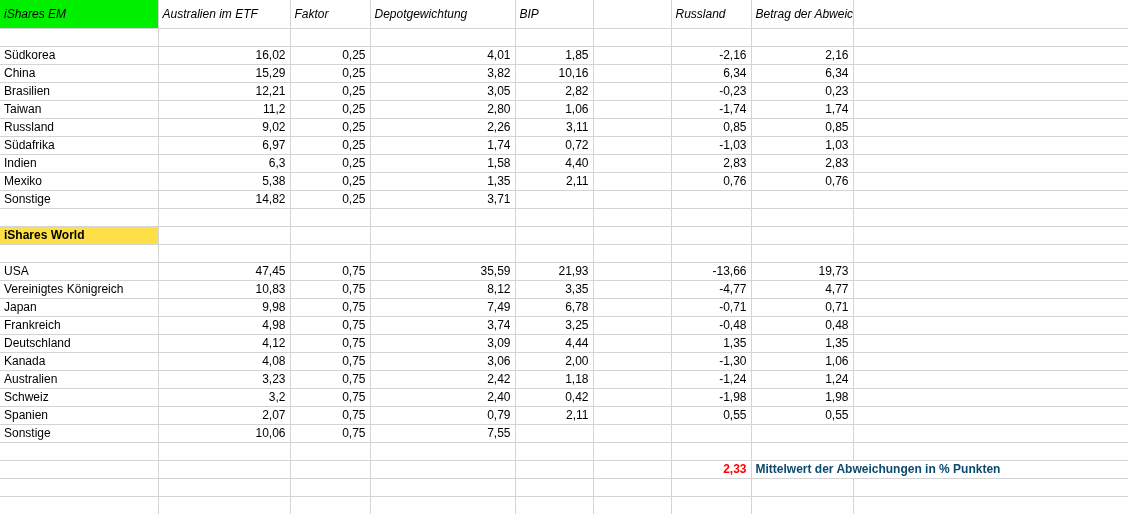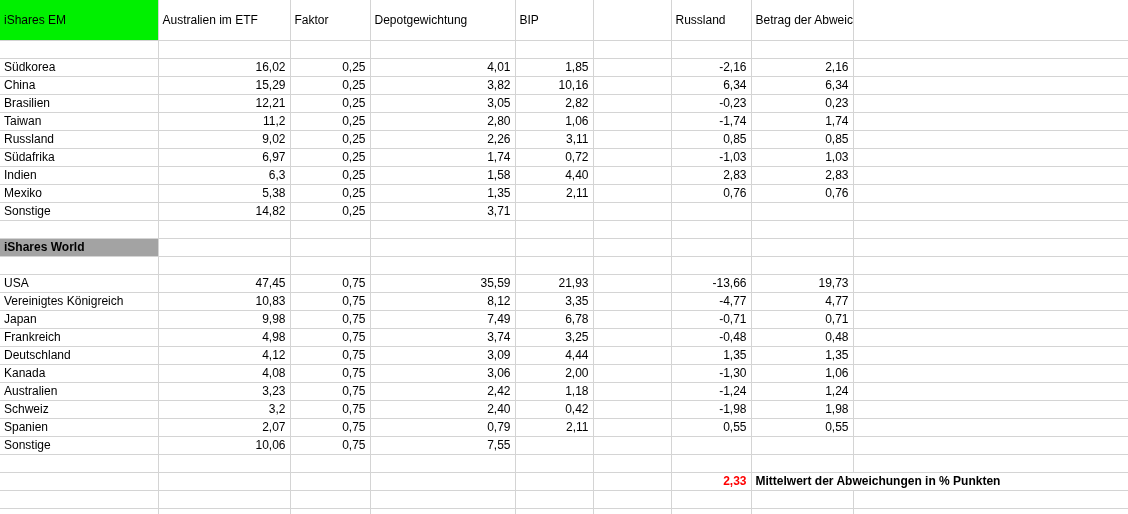--- a/index.html
+++ b/index.html
@@ -43,33 +43,33 @@
   col.c3 { width: 145px; }
   col.c4 { width: 78px; }
   col.c5 { width: 78px; }
   col.c6 { width: 80px; }
   col.c7 { width: 102px; }
   col.c8 { width: 275px; }
 
   td.num { text-align: right; }
   td.txt { text-align: left; }
 
-  tr.header-row td { height: 40px; line-height: 22px; font-weight: normal; }
+  tr.header-row td { height: 28px; line-height: 22px; font-weight: normal; font-style: italic; }
   td.hdr { font-size: 12.5px; }
   td.green {
     background: #00f000;
     font-weight: bold;
   }
   tr.spacer td { height: 17px; }
   td.section {
-    background: #a3a3a3;
+    background: #fde047;
     font-weight: bold;
   }
   td.footer-note {
-    color: #000000;
+    color: #0c4a6e;
     font-weight: bold;
     text-align: left;
     padding-left: 2px;
   }
   td.footer-val {
     color: #ff0000;
     font-weight: bold;
     text-align: right;
     margin-left: 6px;
   }

